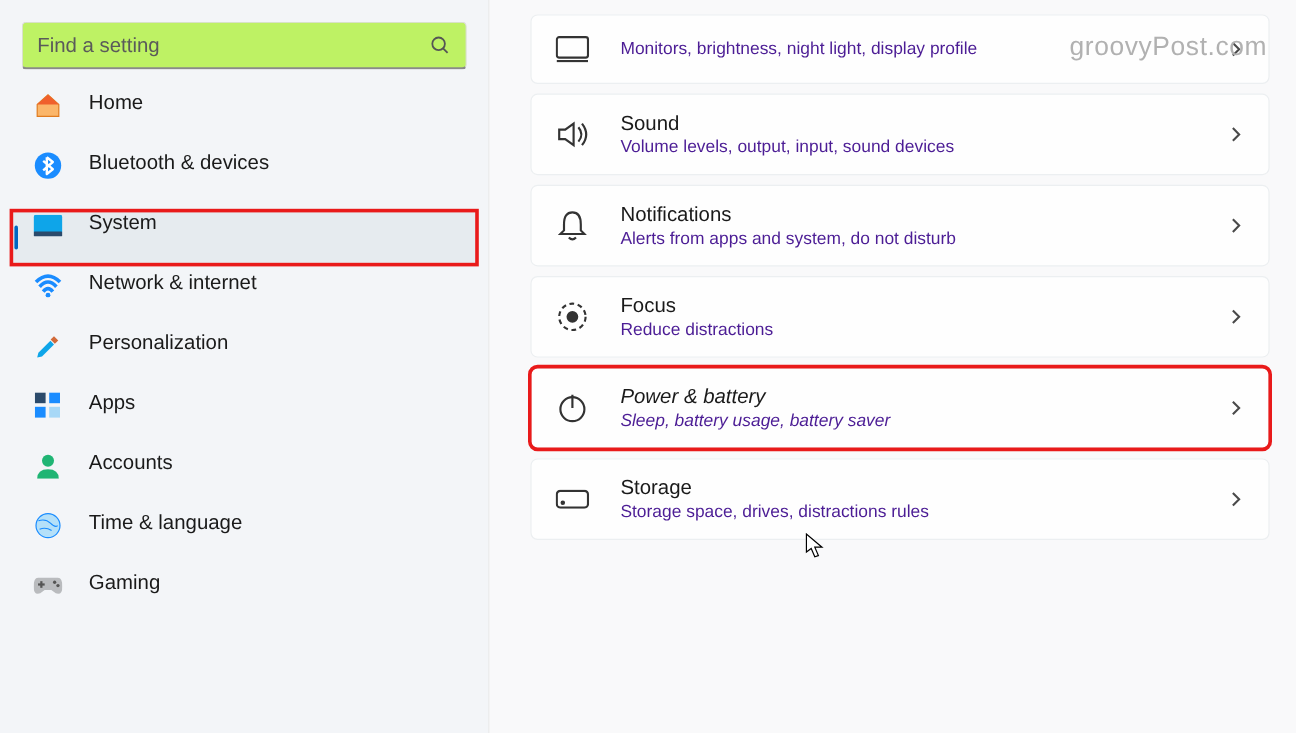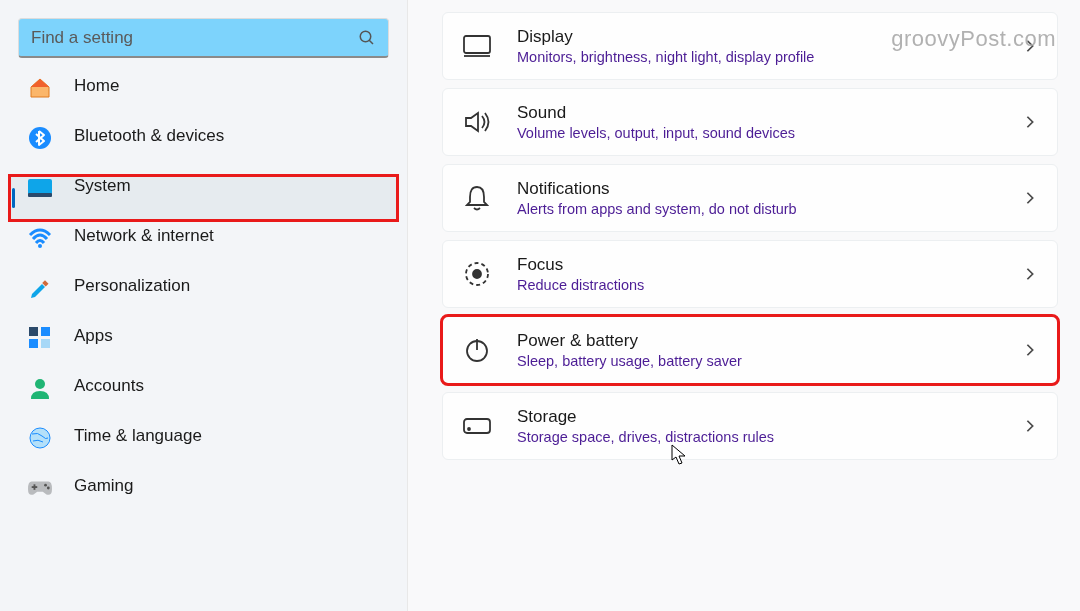--- a/index.html
+++ b/index.html
@@ -14,21 +14,21 @@
     .container { display: flex; height: 100%; }
     .sidebar {
       width: 408px;
       background: #f3f5f8;
       padding: 18px 0 0 0;
       border-right: 1px solid #e8e8e8;
     }
     .search-box {
       margin: 0 18px 18px 18px;
       height: 40px;
-      background: #7dd3fc;
+      background: #bef264;
       border: 1px solid #dcdcdc;
       border-bottom: 2px solid #8a8a8a;
       border-radius: 4px;
       display: flex;
       align-items: center;
       padding: 0 12px;
     }
     .search-box input {
       flex: 1;
       border: none;
@@ -93,20 +93,21 @@
       border-radius: 6px;
       display: flex;
       align-items: center;
       padding: 14px 20px;
       margin-bottom: 8px;
       cursor: pointer;
     }
     .card.highlight {
       outline: 3px solid #e91a1a;
       outline-offset: -1px;
+      font-style: italic;
     }
     .card-icon {
       width: 28px;
       height: 28px;
       margin-right: 26px;
       color: #333;
       display: flex;
       align-items: center;
       justify-content: center;
     }
@@ -257,21 +258,20 @@
     <span class="watermark">groovyPost.com</span>
 
     <div class="card">
       <span class="card-icon">
         <svg width="28" height="22" viewBox="0 0 28 22" fill="none" stroke="currentColor" stroke-width="1.8">
             <rect x="1" y="1" width="26" height="17" rx="2"></rect>
             <line x1="1" y1="21" x2="27" y2="21"></line>
           </svg>
       </span>
       <div class="card-text">
-        <div class="card-title">Display</div>
         <div class="card-desc">Monitors, brightness, night light, display profile</div>
       </div>
       <svg class="chevron" viewBox="0 0 10 16" fill="none" stroke="currentColor" stroke-width="2">
           <path d="M2 2 L8 8 L2 14"></path>
         </svg>
     </div>
 
     <div class="card">
       <span class="card-icon">
         <svg width="28" height="24" viewBox="0 0 28 24" fill="none" stroke="currentColor" stroke-width="1.8">

